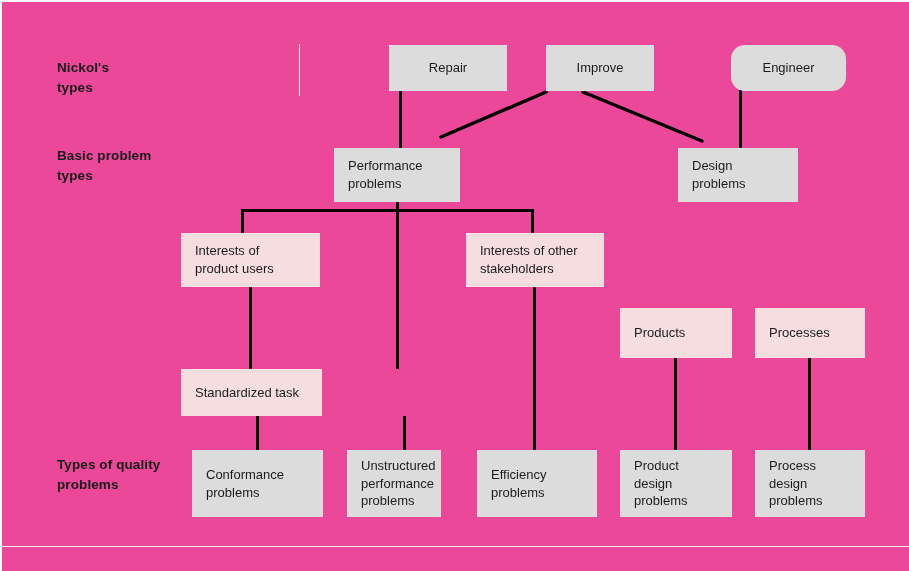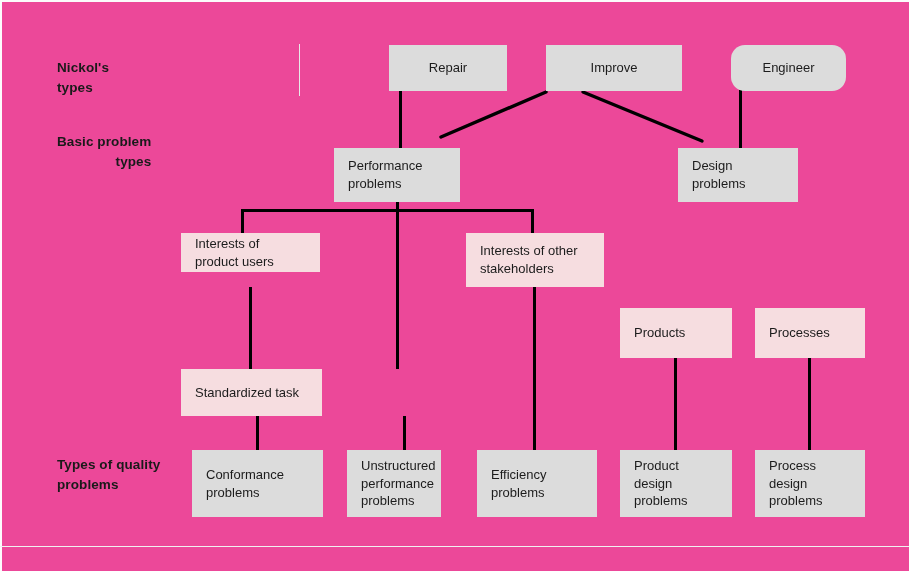--- a/index.html
+++ b/index.html
@@ -100,21 +100,21 @@
 
   <div class="page-edge-top"></div>
   <div class="page-edge-left"></div>
   <div class="page-edge-bottom"></div>
 
   <div class="col-divider" style="left:299px; top:44px; height:52px;"></div>
 
   <div class="row-label" style="left:57px; top:58px;">Nickol's
 types</div>
 
-  <div class="row-label" style="left:57px; top:132px;text-align:right;">Basic problem
+  <div class="row-label" style="left:57px; top:146px;">Basic problem
 types</div>
 
   <div class="row-label" style="left:57px; top:455px;">Types of quality
 problems</div>
 
   <div class="line v" style="left:399px; top:90px; height:59px;"></div>
 
   <svg class="diag" style="left:0px; top:0px; width:909px; height:571px;">
     <line x1="546" y1="92" x2="441" y2="137"></line>
     <line x1="583" y1="92" x2="702" y2="141"></line>
@@ -136,31 +136,31 @@
   <div class="line v" style="left:256px; top:416px; height:34px;"></div>
 
   <div class="line v" style="left:403px; top:416px; height:34px;"></div>
 
   <div class="line v" style="left:674px; top:358px; height:92px;"></div>
 
   <div class="line v" style="left:808px; top:358px; height:92px;"></div>
 
   <div class="node gray center-text" style="left:341px; top:45px; width:118px; height:46px;">Repair</div>
 
-  <div class="node gray center-text" style="left:498px; top:45px; width:136px; height:46px;">Improve</div>
+  <div class="node gray center-text" style="left:498px; top:45px; width:108px; height:46px;">Improve</div>
 
   <div class="node gray center-text" style="left:683px; top:45px; width:115px; height:46px;border-radius:14px;">Engineer</div>
 
   <div class="node gray" style="left:334px; top:148px; width:126px; height:54px;">Performance
 problems</div>
 
   <div class="node gray" style="left:678px; top:148px; width:120px; height:54px;">Design
 problems</div>
 
-  <div class="node pink" style="left:181px; top:233px; width:139px; height:39px;">Interests of
+  <div class="node pink" style="left:181px; top:233px; width:139px; height:54px;">Interests of
 product users</div>
 
   <div class="node pink" style="left:466px; top:233px; width:138px; height:54px;">Interests of other
 stakeholders</div>
 
   <div class="node pink" style="left:620px; top:308px; width:112px; height:50px;">Products</div>
 
   <div class="node pink" style="left:755px; top:308px; width:110px; height:50px;">Processes</div>
 
   <div class="node pink" style="left:181px; top:369px; width:141px; height:47px;">Standardized task</div>

